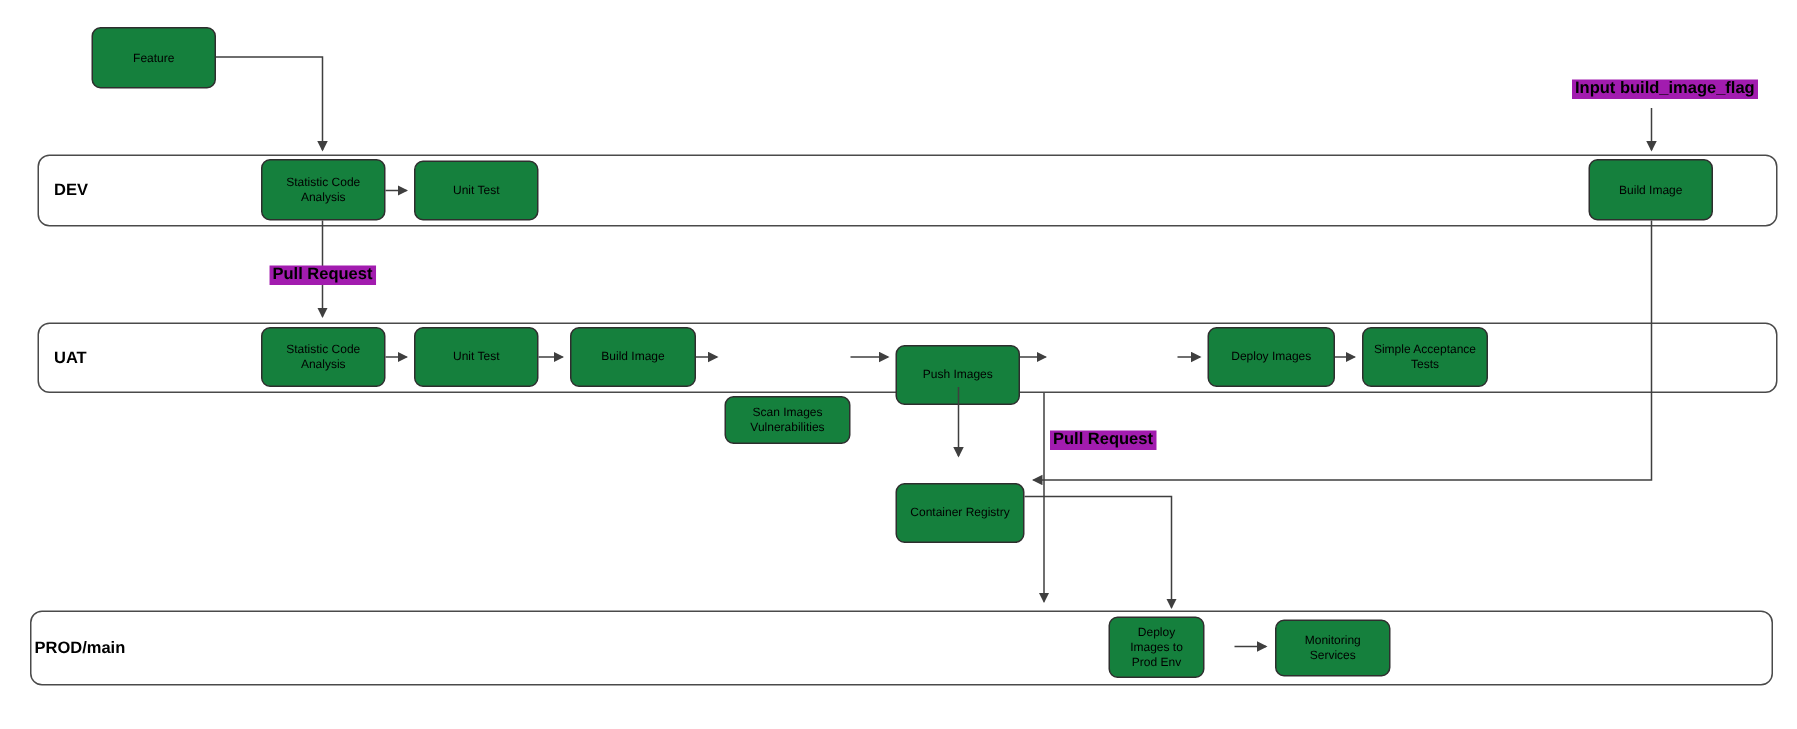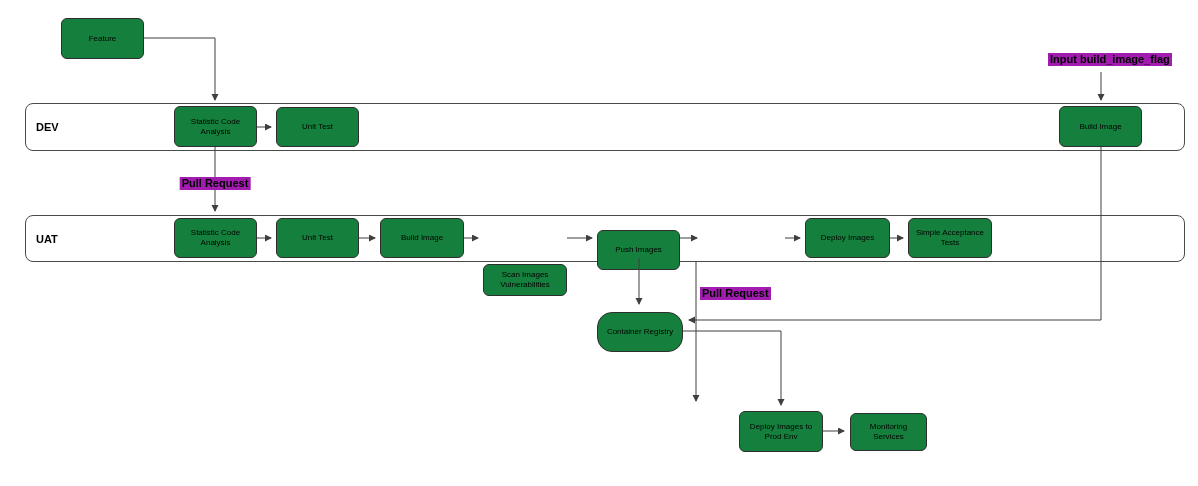--- a/index.html
+++ b/index.html
@@ -31,38 +31,41 @@
 <body>
 
 <div id="canvas">
 
   <div class="lane" style="left:25px;top:103px;width:1160px;height:48px;">
     <span class="lane-label" style="left:10px;">DEV</span>
   </div>
   <div class="lane" style="left:25px;top:215px;width:1160px;height:47px;">
     <span class="lane-label" style="left:10px;">UAT</span>
   </div>
+  <div class="lane" style="left:20px;top:407px;width:1162px;height:50px;">
+    <span class="lane-label" style="left:2px;">PROD/main</span>
+  </div>
 
   <div class="node" style="left:61px;top:18px;width:83px;height:41px;">Feature</div>
 
   <div class="node" style="left:174px;top:106px;width:83px;height:41px;">Statistic Code Analysis</div>
   <div class="node" style="left:276px;top:107px;width:83px;height:40px;">Unit Test</div>
   <div class="node" style="left:1059px;top:106px;width:83px;height:41px;">Build Image</div>
 
   <div class="node" style="left:174px;top:218px;width:83px;height:40px;">Statistic Code Analysis</div>
   <div class="node" style="left:276px;top:218px;width:83px;height:40px;">Unit Test</div>
   <div class="node" style="left:380px;top:218px;width:84px;height:40px;">Build Image</div>
   <div class="node" style="left:483px;top:218px;width:84px;height:32px;margin-top:46px;">Scan Images Vulnerabilities</div>
   <div class="node" style="left:597px;top:218px;width:83px;height:40px;margin-top:12px;">Push Images</div>
   <div class="node" style="left:805px;top:218px;width:85px;height:40px;">Deploy Images</div>
   <div class="node" style="left:908px;top:218px;width:84px;height:40px;">Simple Acceptance Tests</div>
 
-  <div class="node" style="left:597px;top:312px;width:86px;height:40px;border-radius:15px;">Container Registry</div>
+  <div class="node" style="left:597px;top:322px;width:86px;height:40px;">Container Registry</div>
 
-  <div class="node" style="left:739px;top:411px;width:84px;height:41px;">Deploy Images to Prod Env</div>
+  <div class="node" style="left:739px;top:411px;width:64px;height:41px;">Deploy Images to Prod Env</div>
   <div class="node" style="left:850px;top:413px;width:77px;height:38px;">Monitoring Services</div>
 
   <svg id="edges" width="1198" height="486" viewBox="0 0 1198 486">
     <defs>
       <marker id="arrow" markerWidth="8" markerHeight="8" refX="6" refY="3.5" orient="auto" markerUnits="userSpaceOnUse">
         <path d="M0,0 L7,3.5 L0,7 Z" fill="#3f3f3f"></path>
       </marker>
     </defs>
     <path class="edge" d="M144 38 H215 V100" marker-end="url(#arrow)"></path>
     <path class="edge" d="M257 127 H271" marker-end="url(#arrow)"></path>

